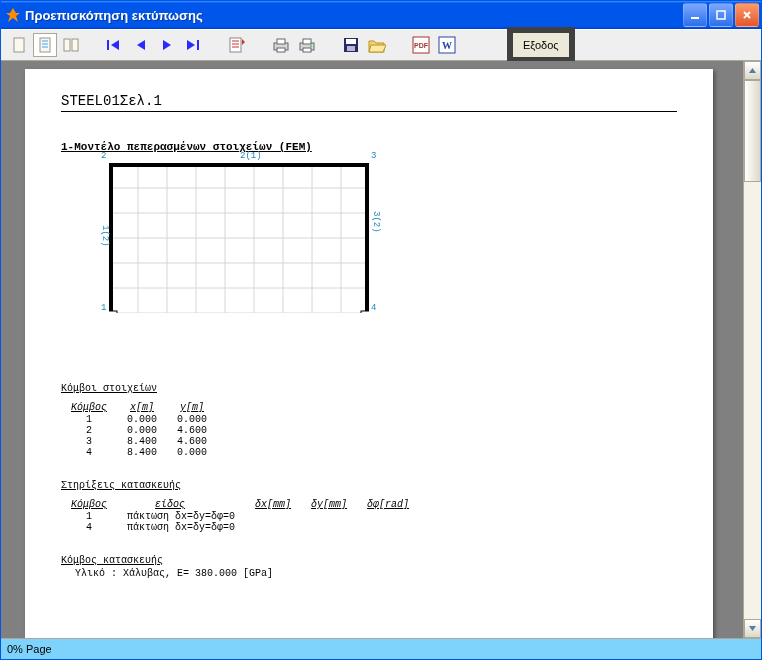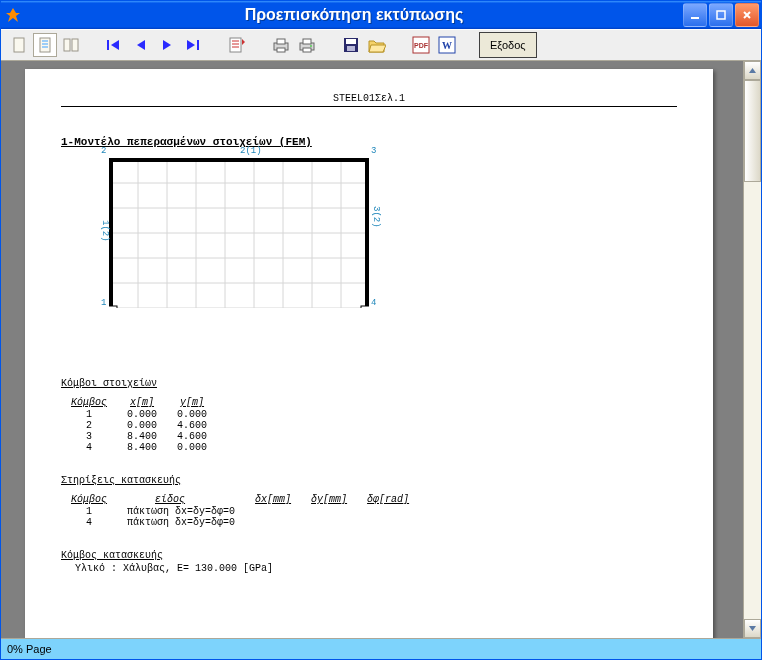--- a/index.html
+++ b/index.html
@@ -1,39 +1,39 @@
 <!DOCTYPE html>
 <html><head>
 <meta charset="utf-8">
 <style>
 html,body{margin:0;padding:0;font-family:Tahoma,Arial,sans-serif;font-size:11px;height:100%;overflow:hidden;}
 .window{width:762px;height:660px;border:1px solid #0055ea;background:#ece9d8;display:flex;flex-direction:column;box-sizing:border-box;}
 .titlebar{height:28px;background:linear-gradient(to bottom,#3a95ff 0%,#0055ea 8%,#0055ea 92%,#003fc3 100%);display:flex;align-items:center;padding:0 2px 0 4px;color:#fff;font-weight:bold;}
 .titlebar .icon{width:16px;height:16px;margin-right:4px;display:inline-flex;align-items:center;justify-content:center;}
-.titlebar-text{flex:1;font-size:16px;text-shadow:1px 1px #003a99;text-align:center;}
+.titlebar-text{flex:1;font-size:13px;text-shadow:1px 1px #003a99;}
 .winbtns{display:flex;gap:2px;}
 .winbtn{width:22px;height:22px;border-radius:3px;border:1px solid #fff3;display:flex;align-items:center;justify-content:center;font-family:Arial;font-size:12px;color:#fff;}
 .winbtn.min,.winbtn.max{background:linear-gradient(to bottom,#7ba8ff,#2b6fed);}
 .winbtn.close{background:linear-gradient(to bottom,#ff9a6b,#e2572b);}
 .toolbar{height:30px;background:#efefef;border-top:1px solid #fff;border-bottom:1px solid #aca899;display:flex;align-items:center;padding:0 6px;gap:6px;}
 .tbgroup{display:flex;align-items:center;gap:2px;}
 .tbsep{width:8px;}
 .tbbtn{width:22px;height:22px;display:flex;align-items:center;justify-content:center;border:1px solid transparent;}
 .tbbtn svg{display:block;}
 .tbbtn.active{border:1px solid #aca899;background:#fff;}
-.exitbtn{padding:2px 10px;border:1px solid #404040;background:#ece9d8;font-size:11px;height:20px;display:flex;align-items:center;}
+.exitbtn{padding:2px 10px;border:6px solid #404040;background:#ece9d8;font-size:11px;height:20px;display:flex;align-items:center;margin-left:28px;}
 .viewport{flex:1;background:#808080;display:flex;position:relative;overflow:hidden;}
 .page-area{flex:1;background:#808080;overflow:hidden;position:relative;padding:8px 0 0 24px;}
 .page{width:688px;height:580px;background:#fff;box-shadow:2px 2px 4px rgba(0,0,0,.4);position:relative;padding:24px 36px;box-sizing:border-box;font-family:"Courier New",monospace;font-size:10px;color:#000;overflow:hidden;}
 .scrollbar-v{width:17px;background:#ece9d8;border-left:1px solid #aca899;display:flex;flex-direction:column;}
 .scrollbtn{height:17px;background:linear-gradient(to bottom,#fff,#dcd8c8);border:1px solid #aca899;margin:0;display:flex;align-items:center;justify-content:center;}
 .scrolltrack{flex:1;background:#f5f3e8;}
 .scrollthumb{height:100px;background:linear-gradient(to right,#fff,#dcd8c8);border:1px solid #aca899;margin:0;}
 .statusbar{height:20px;background:#7dd3fc;border-top:1px solid #aca899;display:flex;align-items:center;padding:0 6px;font-size:11px;}
-.hdr{display:flex;justify-content:center;font-size:10px;border-bottom:1.5px solid #000;padding-bottom:2px;margin-bottom:10px;}
+.hdr{display:flex;justify-content:flex-start;font-size:14px;border-bottom:1.5px solid #000;padding-bottom:2px;margin-bottom:10px;}
 .section-title{font-weight:bold;text-decoration:underline;font-size:11px;margin-bottom:6px;margin-top:29px;}
 .fem-diagram{position:relative;width:260px;height:150px;margin:10px 0 50px 48px;}
 .grid{position:absolute;left:0;top:0;width:100%;height:100%;}
 .frame{position:absolute;left:0;top:0;width:100%;height:100%;}
 .node-label{position:absolute;font-size:9px;color:#28b;font-family:"Courier New",monospace;}
 .sub{text-decoration:underline;font-size:10px;}
 table.data{font-family:"Courier New",monospace;font-size:10px;border-collapse:collapse;}
 table.data th{font-weight:normal;text-decoration:underline;padding:8px 10px 1px 10px;text-align:center;font-style:italic;}
 table.data td{padding:0 10px;text-align:center;}
 .block{margin-top:22px;}
@@ -281,21 +281,21 @@
                   <td></td>
                   <td></td>
                   <td></td>
                 </tr>
           </tbody>
             </table>
         </div>
 
         <div class="block">
           <div class="sub">Κόμβος κατασκευής</div>
-          <div style="padding:2px 0 0 14px">Υλικό : Χάλυβας, E=   130.000 [GPa]</div>
+          <div style="padding:2px 0 0 14px">Υλικό : Χάλυβας, E=   380.000 [GPa]</div>
         </div>
 
       </div>
     </div>
     <div class="scrollbar-v">
       <div class="scrollbtn">
           <svg width="9" height="9">
             <path d="M4.5 2 L8 7 L1 7 Z" fill="#5b7aa5"></path>
           </svg>
         </div>

